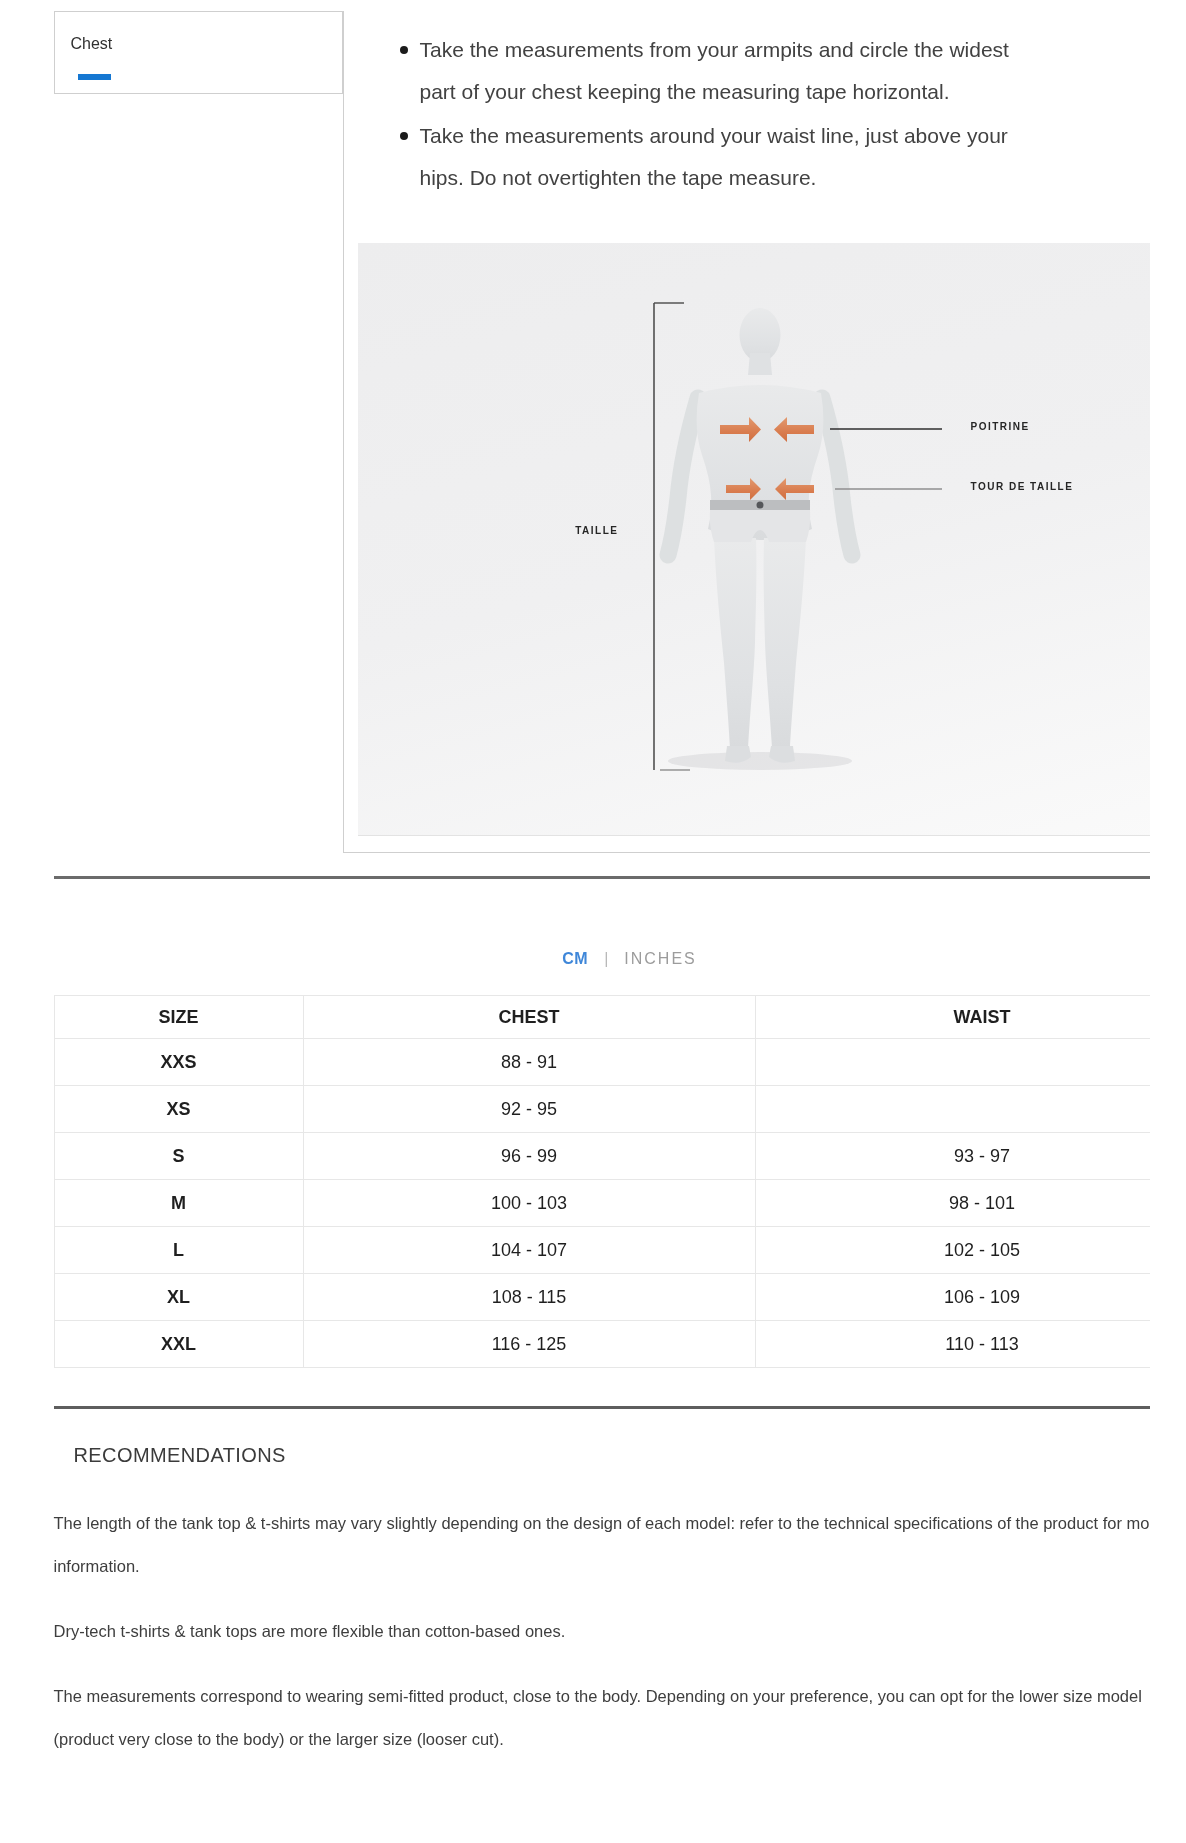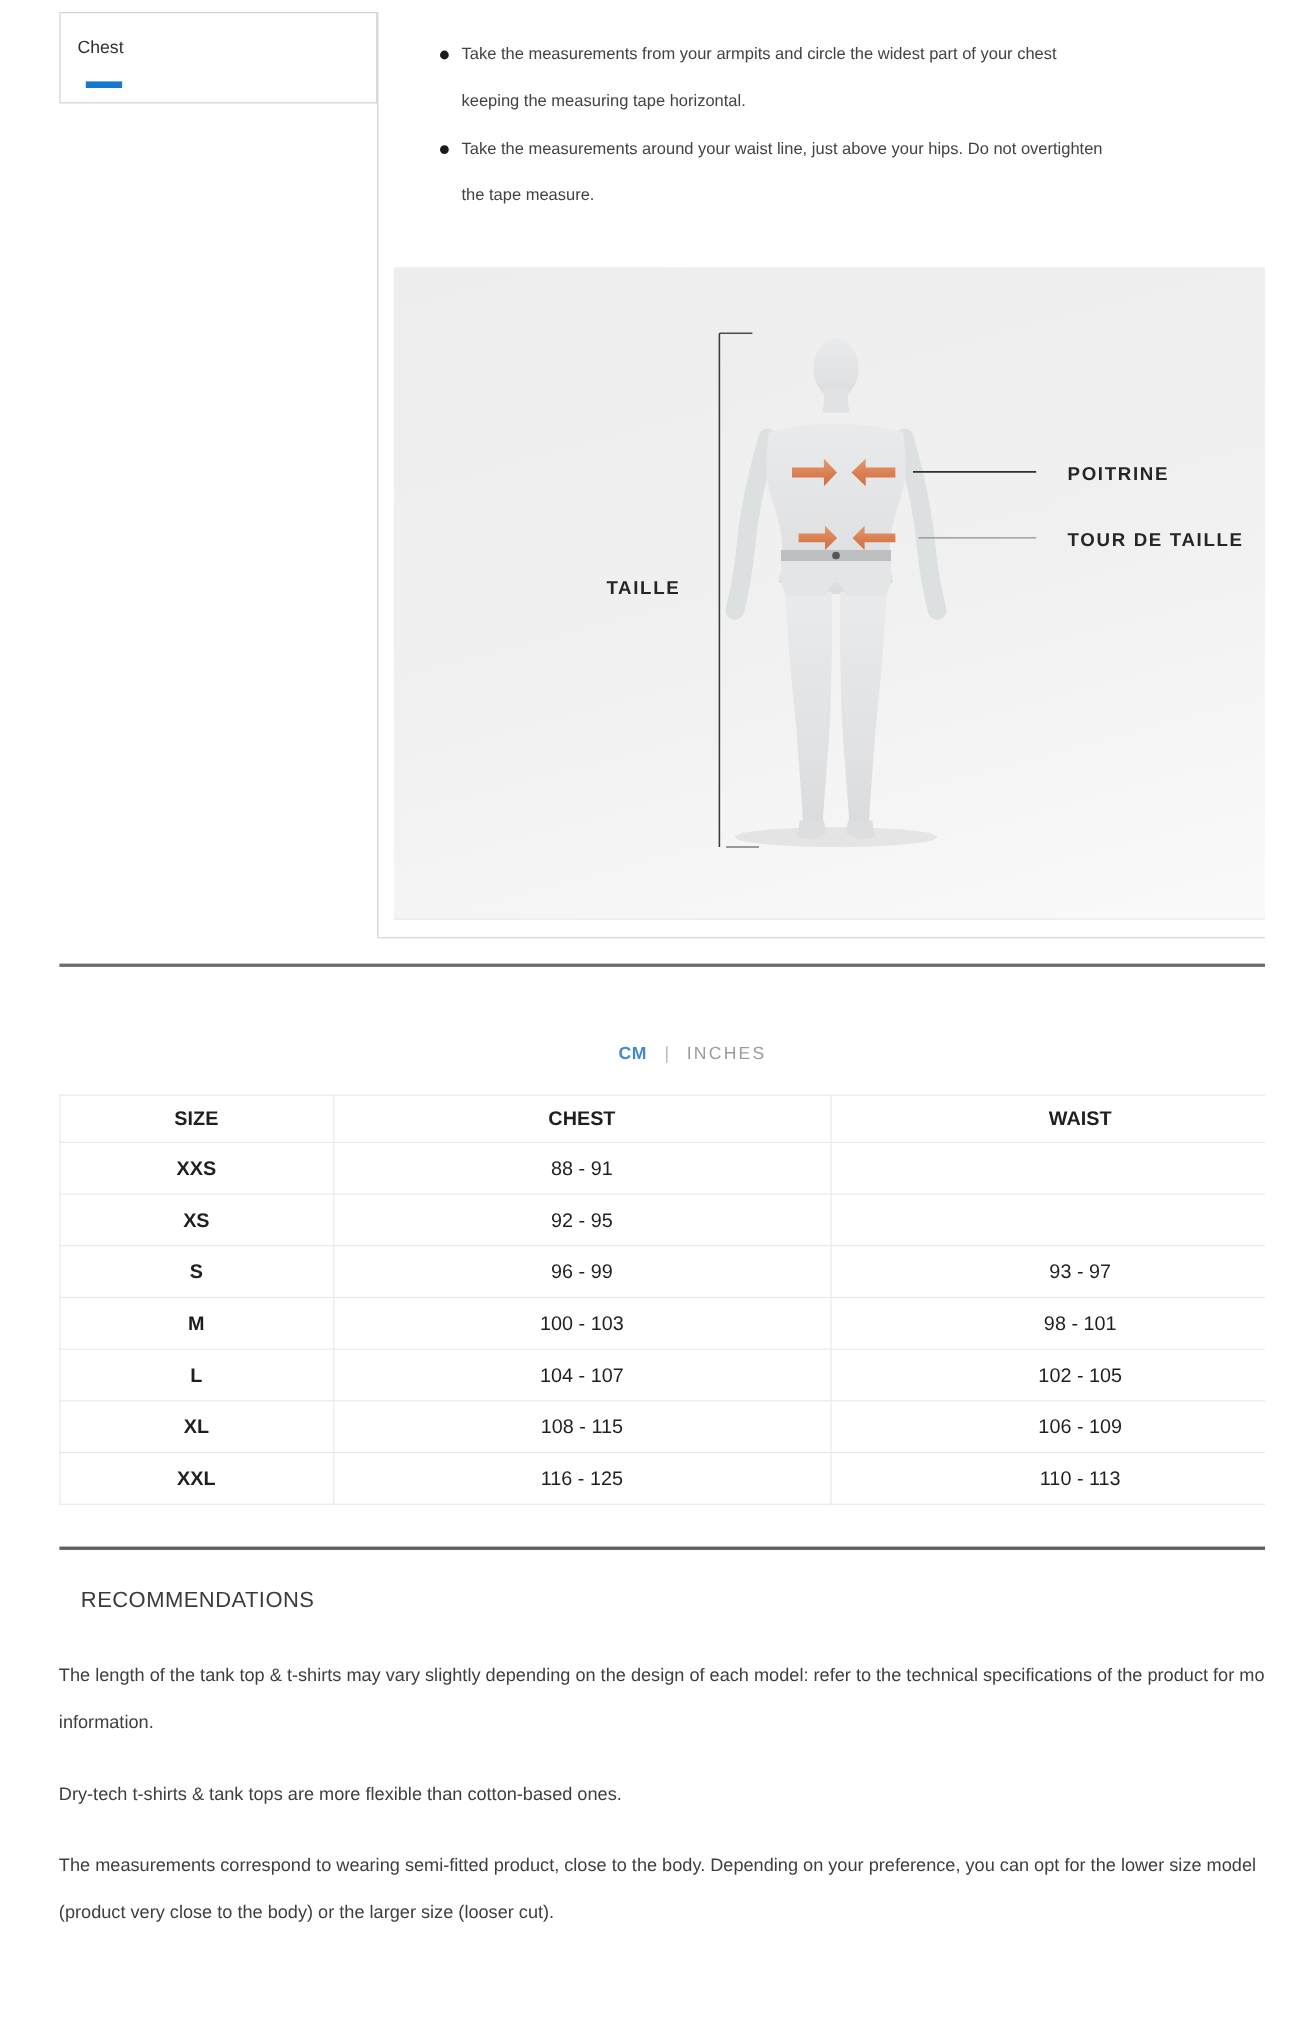--- a/index.html
+++ b/index.html
@@ -12,31 +12,31 @@
              border:1px solid #cfcfcf; background:#fff; cursor:pointer; }
   .tab-label { position:absolute; left:16px; top:23px; font-size:16px; color:#303030; }
   .tab-indicator { position:absolute; left:23px; top:62px; width:33px; height:6px; background:#1577d2; }
 
   
   .v-divider { position:absolute; left:306px; top:11px; width:1px; height:841px; background:#cfcfcf; }
   .col-bottom-border { position:absolute; left:306px; top:852px; width:866px; height:1px; background:#cfcfcf; }
 
   
   .bullets { position:absolute; left:306px; top:29px; }
-  .bullet { position:relative; padding-left:77px; width:672px; font-size:15px;
+  .bullet { position:relative; padding-left:77px; width:672px; font-size:21px;
             line-height:42px; color:#424242; margin-bottom:2px; }
   .bullet .dot { position:absolute; left:57px; top:17px; width:8px; height:8px;
                  border-radius:50%; background:#1b1b1b; }
 
   
   .figure-box { position:absolute; left:321px; top:243px; width:836px; height:593px;
                 background:linear-gradient(165deg,#ededee 0%,#f0f0f1 50%,#fafafa 100%);
                 border-bottom:1px solid #e3e3e3; }
   .figure-box svg { position:absolute; left:0; top:0; }
-  .diagram-label { position:absolute; font-size:17px; font-weight:bold; letter-spacing:1.5px;
+  .diagram-label { position:absolute; font-size:10px; font-weight:bold; letter-spacing:1.5px;
                    color:#262626; white-space:nowrap;padding-left:14px; }
   .lbl-taille   { right:575px; top:282px; }
   .lbl-poitrine { left:599px;  top:178px; }
   .lbl-tour     { left:599px;  top:238px; }
 
   
   .hr1 { position:absolute; left:17px; top:876px;  width:1155px; height:3px; background:#6b6b6b; }
   .hr2 { position:absolute; left:17px; top:1406px; width:1155px; height:3px; background:#5e5e5e; }
 
   

